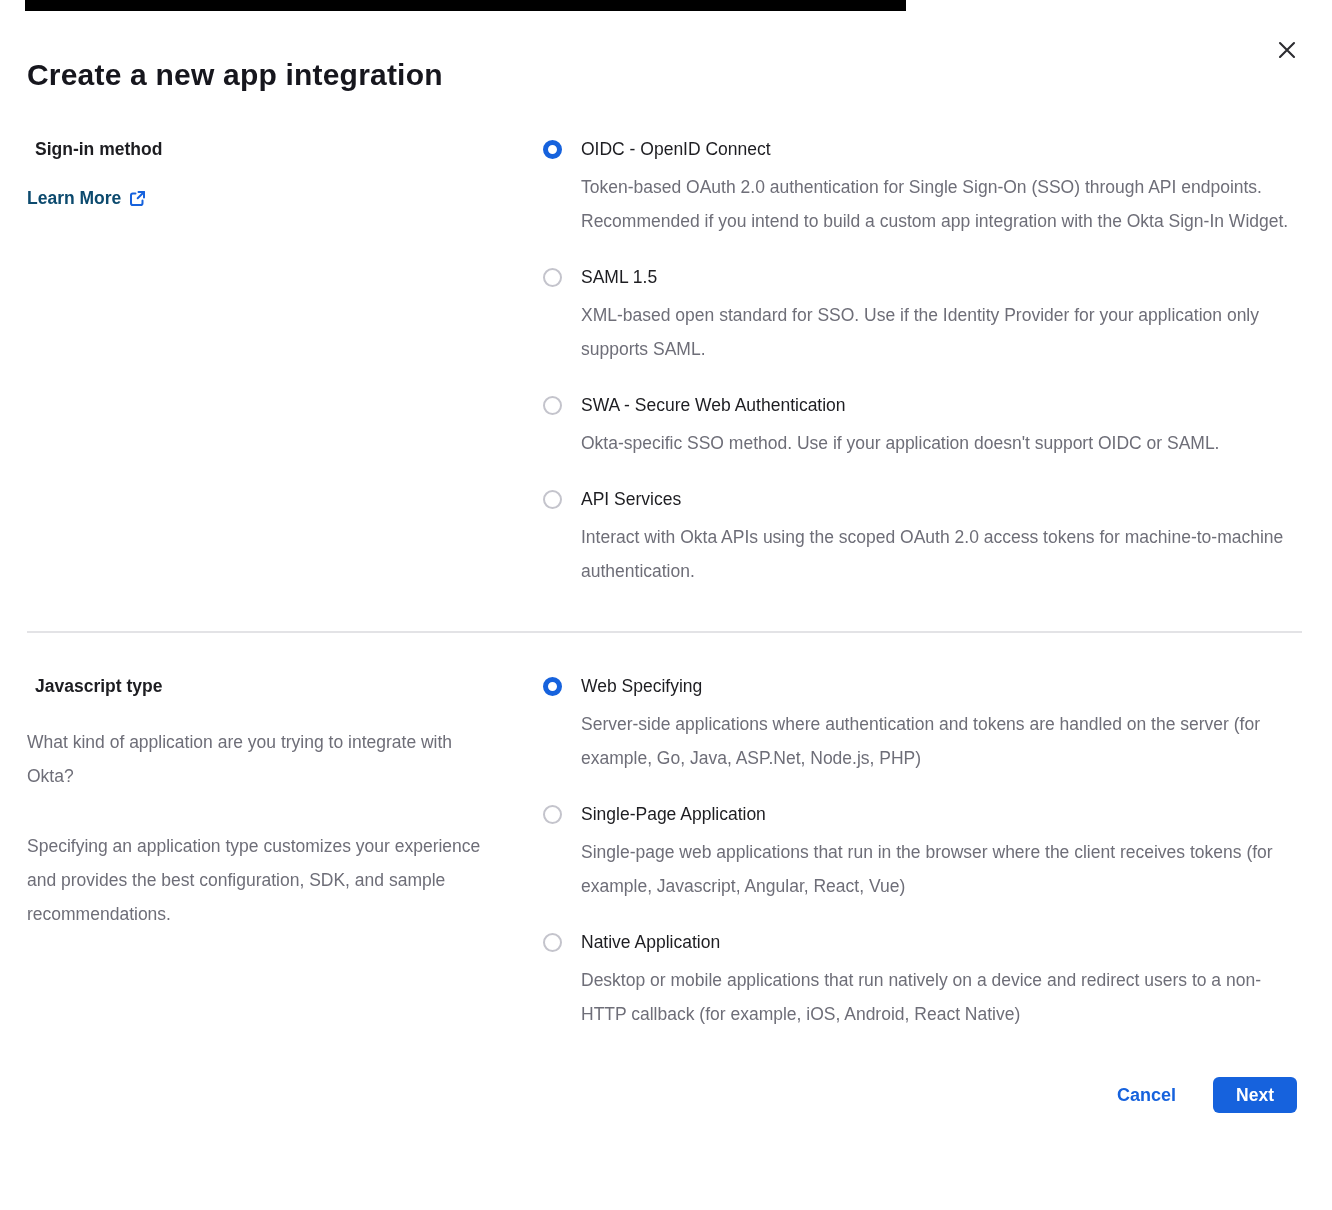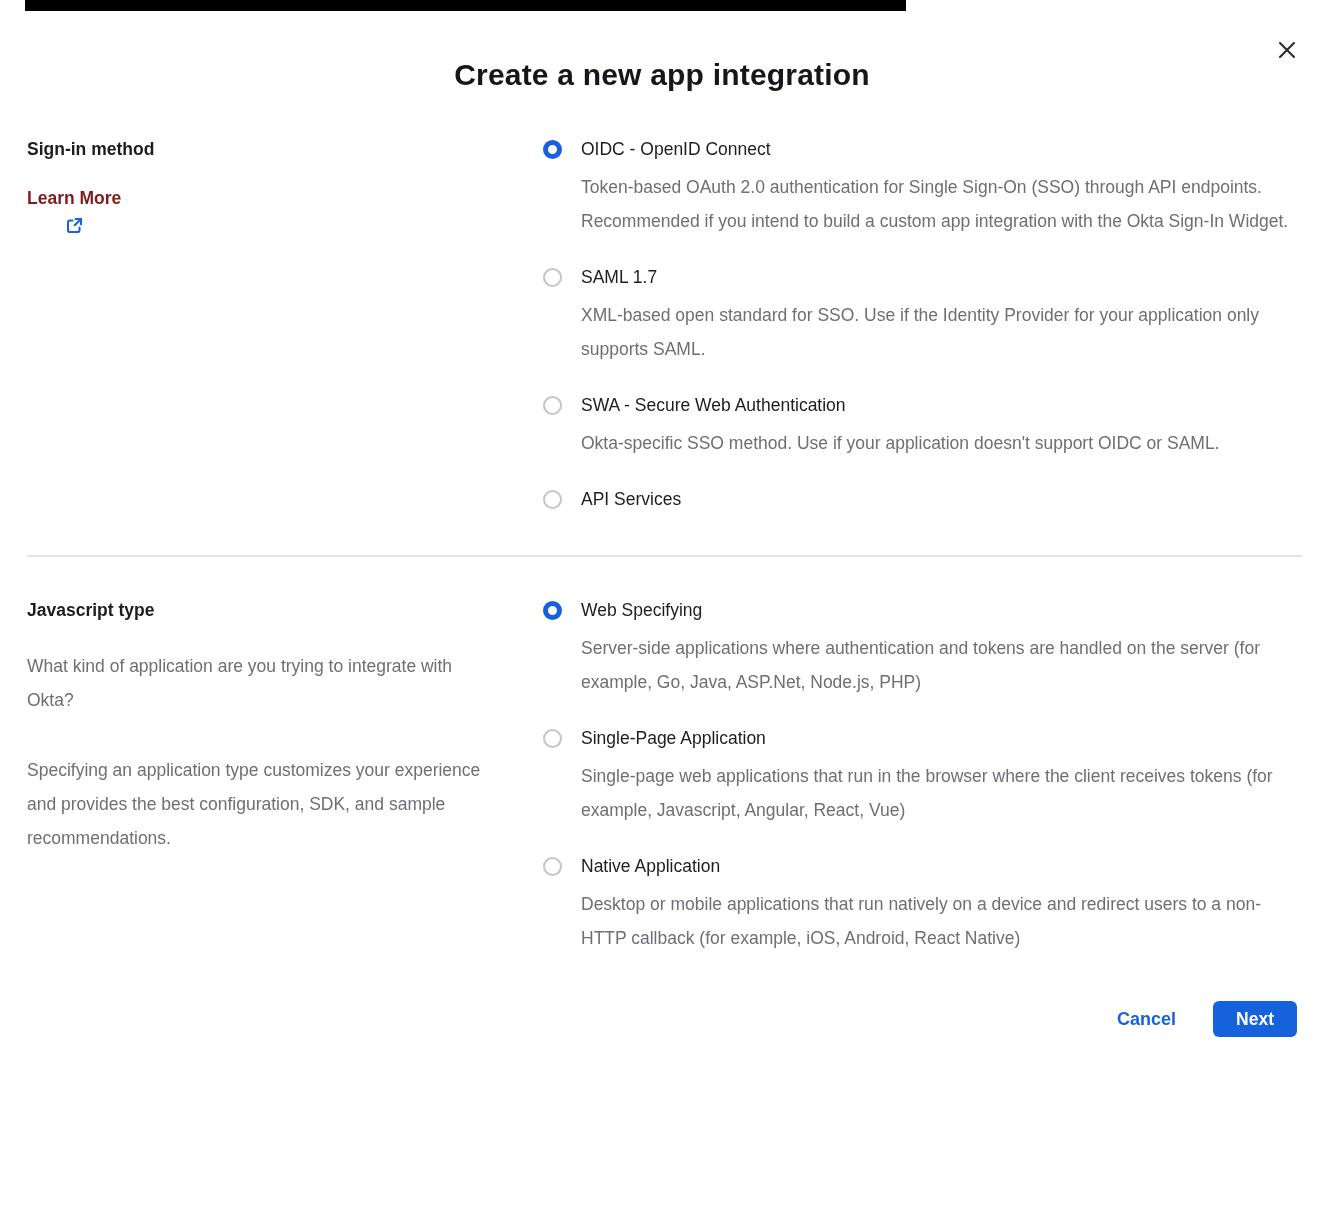--- a/index.html
+++ b/index.html
@@ -23,47 +23,46 @@
     display: flex; align-items: center; justify-content: center;
     cursor: pointer;
     color: #2c2c30;
   }
   .modal-title {
     margin: 58px 35px 0 27px;
     font-size: 30px;
     font-weight: 700;
     letter-spacing: 0.2px;
     color: #16161d;
-    text-align: center;
   }
   .section {
     display: flex;
     padding: 0 35px 0 27px;
   }
   .section.signin { margin-top: 45px; }
   .section.apptype { margin-top: 41px; }
   .left-col { width: 516px; flex-shrink: 0; padding-right: 40px; }
   .right-col { flex: 1; min-width: 0; }
   .section-label {
     font-size: 17.5px;
     font-weight: 700;
     line-height: 24px;
     color: #1d1d21;
+    margin-left: 8px;
   }
   .learn-more {
     margin-top: 27px;
     display: inline-flex;
     align-items: center;
     gap: 8px;
-    color: #7f1d1d;
+    color: #0c4a6e;
     font-size: 17.5px;
     font-weight: 700;
     cursor: pointer;
     text-decoration: none;
-    flex-direction: column;
   }
   .learn-more svg { display: block; }
   .left-para {
     font-size: 17.5px;
     line-height: 34px;
     color: #6e6e78;
     max-width: 472px;
   }
   .left-para.first { margin-top: 27px; }
   .left-para.second { margin-top: 36px; }
@@ -162,37 +161,38 @@
         <span class="radio selected"></span>
         <div class="option-text">
           <div class="option-label">OIDC - OpenID Connect</div>
           <div class="option-desc">Token-based OAuth 2.0 authentication for Single Sign-On (SSO) through API endpoints. Recommended if you intend to build a custom app integration with the Okta Sign-In Widget.</div>
         </div>
       </div>
 
       <div class="option">
         <span class="radio"></span>
         <div class="option-text">
-          <div class="option-label">SAML 1.7</div>
+          <div class="option-label">SAML 1.5</div>
           <div class="option-desc">XML-based open standard for SSO. Use if the Identity Provider for your application only supports SAML.</div>
         </div>
       </div>
 
       <div class="option">
         <span class="radio"></span>
         <div class="option-text">
           <div class="option-label">SWA - Secure Web Authentication</div>
           <div class="option-desc">Okta-specific SSO method. Use if your application doesn't support OIDC or SAML.</div>
         </div>
       </div>
 
       <div class="option">
         <span class="radio"></span>
         <div class="option-text">
           <div class="option-label">API Services</div>
+          <div class="option-desc">Interact with Okta APIs using the scoped OAuth 2.0 access tokens for machine-to-machine authentication.</div>
         </div>
       </div>
     </div>
 </div>
 
 <hr class="divider">
 
 <div class="section apptype">
   <div class="left-col">
     <div class="section-label">Javascript type</div>

